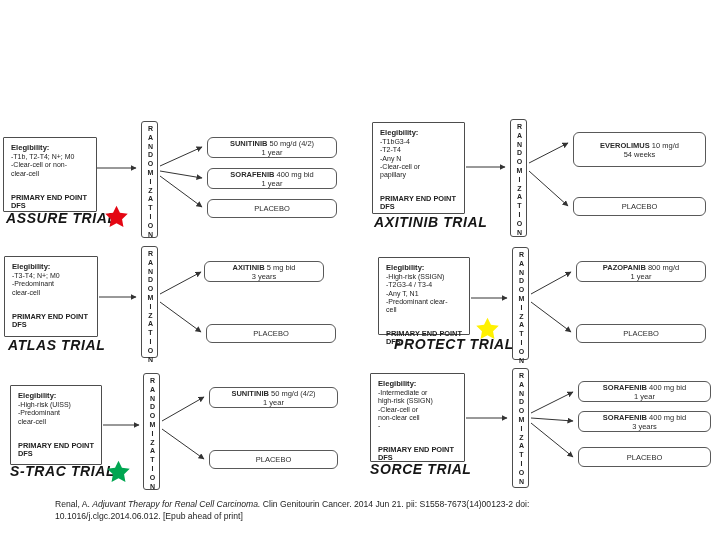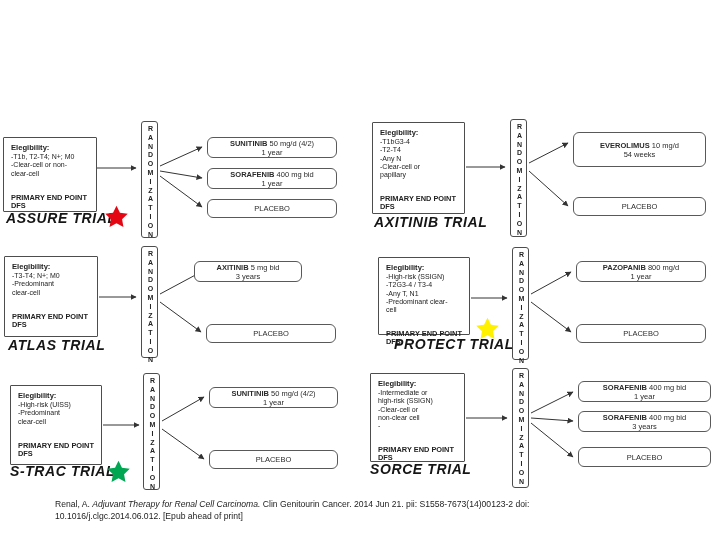--- a/index.html
+++ b/index.html
@@ -145,21 +145,21 @@
   <div class="elig" style="left:4px;top:256px;width:94px;height:81px">
     <div class="elig-h">Elegibility:</div>
     <div class="elig-lines">-T3-T4; N+; M0
 -Predominant
 clear-cell</div>
     <div class="elig-end">PRIMARY END POINT
 DFS</div>
   </div>
   <div class="tname" style="left:8px;top:337px">ATLAS TRIAL</div>
   <div class="randcol" style="left:141px;top:246px;width:17px;height:112px">RANDOMIZATION</div>
-  <div class="arm" style="left:194px;top:261px;width:108px;height:21px">
+  <div class="arm" style="left:204px;top:261px;width:120px;height:21px">
     <div><b>AXITINIB</b><span> 5 mg bid</span></div>
     <div>3 years</div>
   </div>
   <div class="arm" style="left:206px;top:324px;width:130px;height:19px">
     <div><b></b><span>PLACEBO</span></div>
   </div>
 
   <div class="elig" style="left:378px;top:257px;width:92px;height:78px">
     <div class="elig-h">Elegibility:</div>
     <div class="elig-lines">-High-risk (SSIGN)

